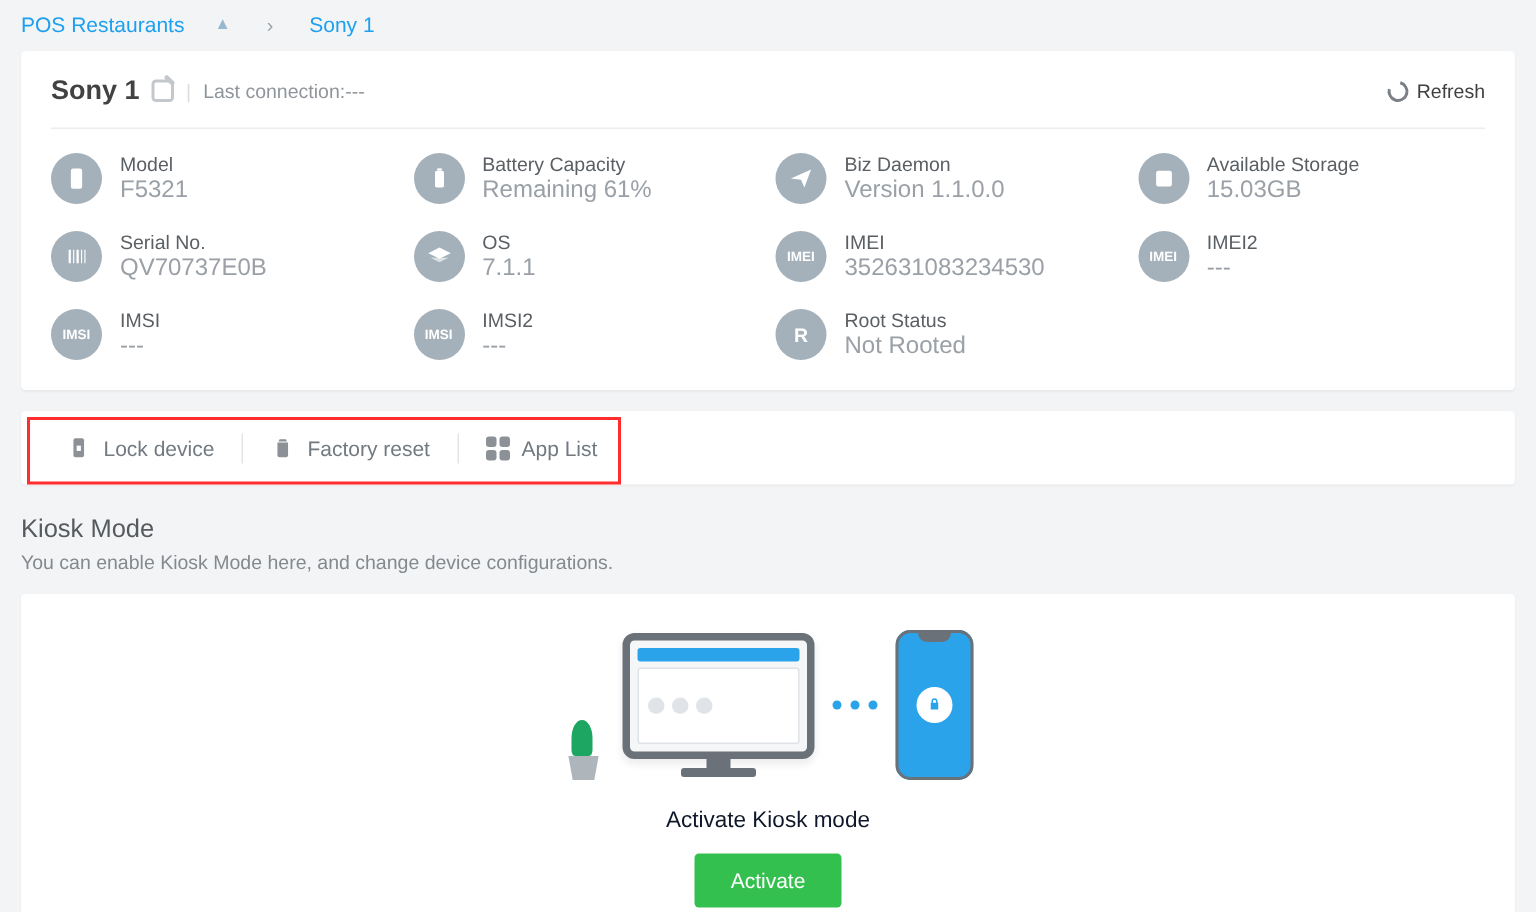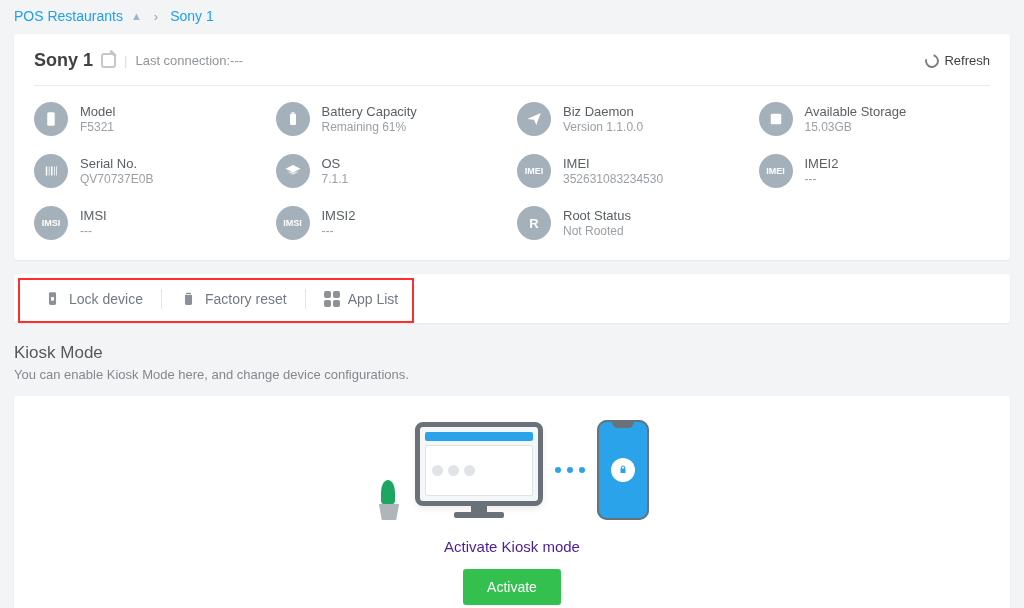--- a/index.html
+++ b/index.html
@@ -1,18 +1,18 @@
 <!DOCTYPE html>
 <html><head>
 <meta charset="utf-8">
 <style>
   * { box-sizing: border-box; margin: 0; padding: 0; font-family: -apple-system, "Helvetica Neue", Arial, sans-serif; }
   body { background: #f3f4f5; color: #555; width: 1024px; }
   .page { padding: 0 14px 20px 14px; }
-  .breadcrumb { display: flex; align-items: center; gap: 8px; font-size: 14px; padding: 8px 0 10px 0; }
+  .breadcrumb { display: flex; align-items: center; gap: 20px; font-size: 14px; padding: 8px 0 10px 0; }
   .breadcrumb a { color: #1ea0f0; text-decoration: none; cursor: pointer; }
   .breadcrumb .chev { color: #97b8cf; font-size: 11px; }
   .breadcrumb .sep { color: #9aa3aa; font-size: 13px; margin: 0 4px; }
 
   .card { background: #fff; border-radius: 3px; box-shadow: 0 1px 2px rgba(0,0,0,0.05); }
   .device-card { padding: 0 20px 20px 20px; margin-bottom: 14px; }
 
   .device-header { display: flex; align-items: center; justify-content: space-between; padding: 16px 0 14px 0; border-bottom: 1px solid #ececec; }
   .device-title-wrap { display: flex; align-items: center; gap: 8px; color: #555; font-size: 13px; }
   .device-title { font-size: 18px; color: #424242; font-weight: 600; }
@@ -21,21 +21,21 @@
   .pipe { color: #d9dce0; }
   .last-conn { color: #8f959a; font-size: 13px; text-align: right; }
   .refresh { display: flex; align-items: center; gap: 5px; color: #404040; font-size: 13px; cursor: pointer; }
   .refresh .rico { width: 14px; height: 14px; border: 2px solid #7a8085; border-radius: 50%; border-top-color: transparent; transform: rotate(-30deg); }
 
   .spec-grid { display: grid; grid-template-columns: repeat(4, 1fr); column-gap: 10px; row-gap: 18px; padding-top: 16px; }
   .spec-item { display: flex; align-items: center; gap: 12px; }
   .spec-icon { width: 34px; height: 34px; border-radius: 50%; background: #a5b1ba; display: flex; align-items: center; justify-content: center; flex-shrink: 0; color: #fff; font-size: 9px; font-weight: 700; }
   .spec-icon svg { width: 18px; height: 18px; fill: #fff; }
   .spec-text .lbl { font-size: 13px; color: #5a5f64; margin-bottom: 1px; }
-  .spec-text .val { font-size: 12px; color: #9aa0a6; }
+  .spec-text .val { font-size: 16px; color: #9aa0a6; }
 
   
   .actions-card { padding: 12px 12px; margin-bottom: 20px; display: flex; align-items: center; position: relative; }
   .action-btn { display: flex; align-items: center; gap: 8px; color: #727a80; font-size: 14px; padding: 4px 18px; cursor: pointer; }
   .action-btn svg { width: 17px; height: 17px; fill: #8b9197; }
   .action-btn .grid-ic { width: 16px; height: 16px; display: grid; grid-template-columns: 7px 7px; grid-template-rows: 7px 7px; gap: 2px; }
   .action-btn .grid-ic span { background: #8b9197; border-radius: 2px; }
   .act-div { width: 1px; height: 20px; background: #e2e5e8; }
   .highlight-box { position: absolute; border: 2px solid #ff2d2d; top: 4px; left: 4px; height: 45px; width: 396px; pointer-events: none; }
 
@@ -55,21 +55,21 @@
   .monitor .panel .dot { width: 11px; height: 11px; border-radius: 50%; background: #e0e4e8; }
   .monitor .stand-neck { width: 16px; height: 6px; background: #6a7178; margin: 0 auto; }
   .monitor .stand-base { width: 50px; height: 6px; background: #6a7178; margin: 0 auto; border-radius: 2px; }
   .dots { display: flex; gap: 6px; align-items: center; }
   .dots span { width: 6px; height: 6px; border-radius: 50%; background: #2aa3ea; }
   .phone { width: 52px; height: 100px; background: #2aa3ea; border-radius: 10px; position: relative; box-shadow: inset 0 0 0 2px #6a7178; display: flex; align-items: center; justify-content: center; }
   .phone::before { content: ""; position: absolute; top: 1px; left: 50%; transform: translateX(-50%); width: 22px; height: 7px; background: #6a7178; border-radius: 0 0 6px 6px; }
   .phone .lock { width: 24px; height: 24px; border-radius: 50%; background: #fff; display: flex; align-items: center; justify-content: center; }
   .phone .lock svg { width: 12px; height: 12px; fill: #2aa3ea; }
 
-  .activate-title { font-size: 15px; color: #4c1d95; margin-bottom: 14px; }
+  .activate-title { font-size: 15px; color: #0f172a; margin-bottom: 14px; }
   .activate-btn { background: #34c04f; color: #fff; border: none; padding: 10px 24px; font-size: 14px; border-radius: 3px; cursor: pointer; }
 </style>
 </head>
 <body>
 <div class="page">
 
   <div class="breadcrumb">
     <a>POS Restaurants</a>
     <span class="chev">▲</span>
     <span class="sep">›</span>

